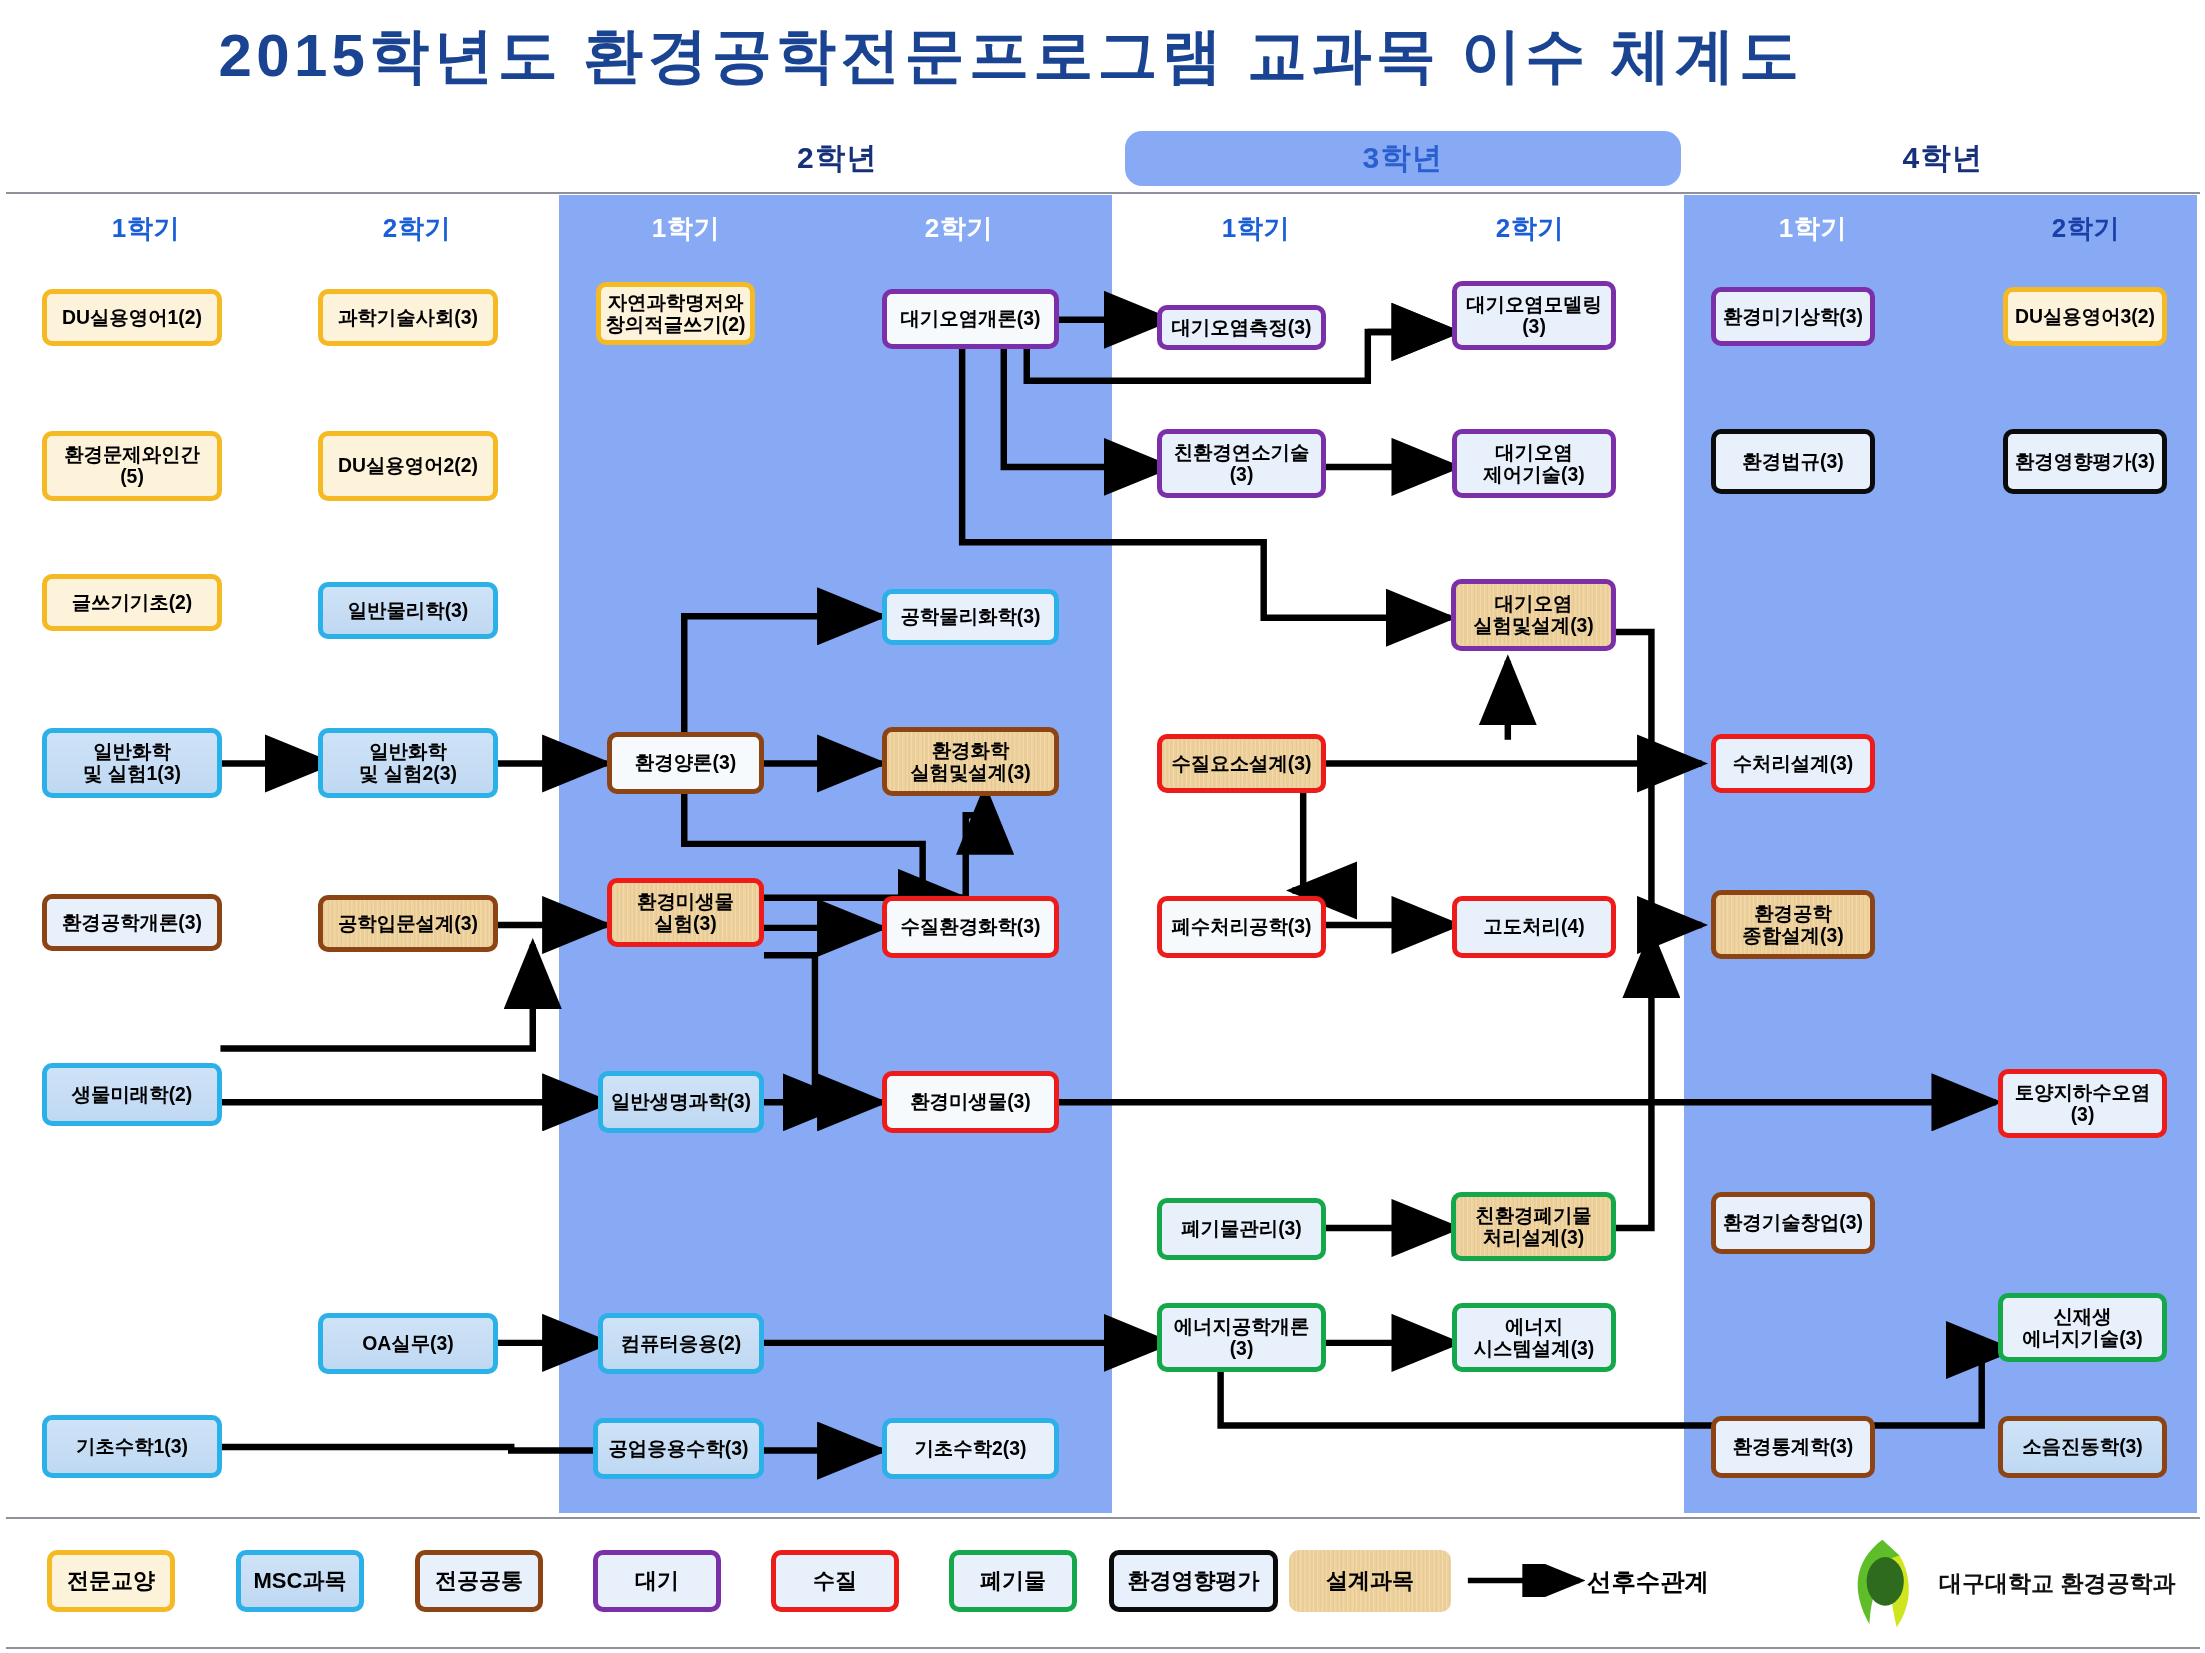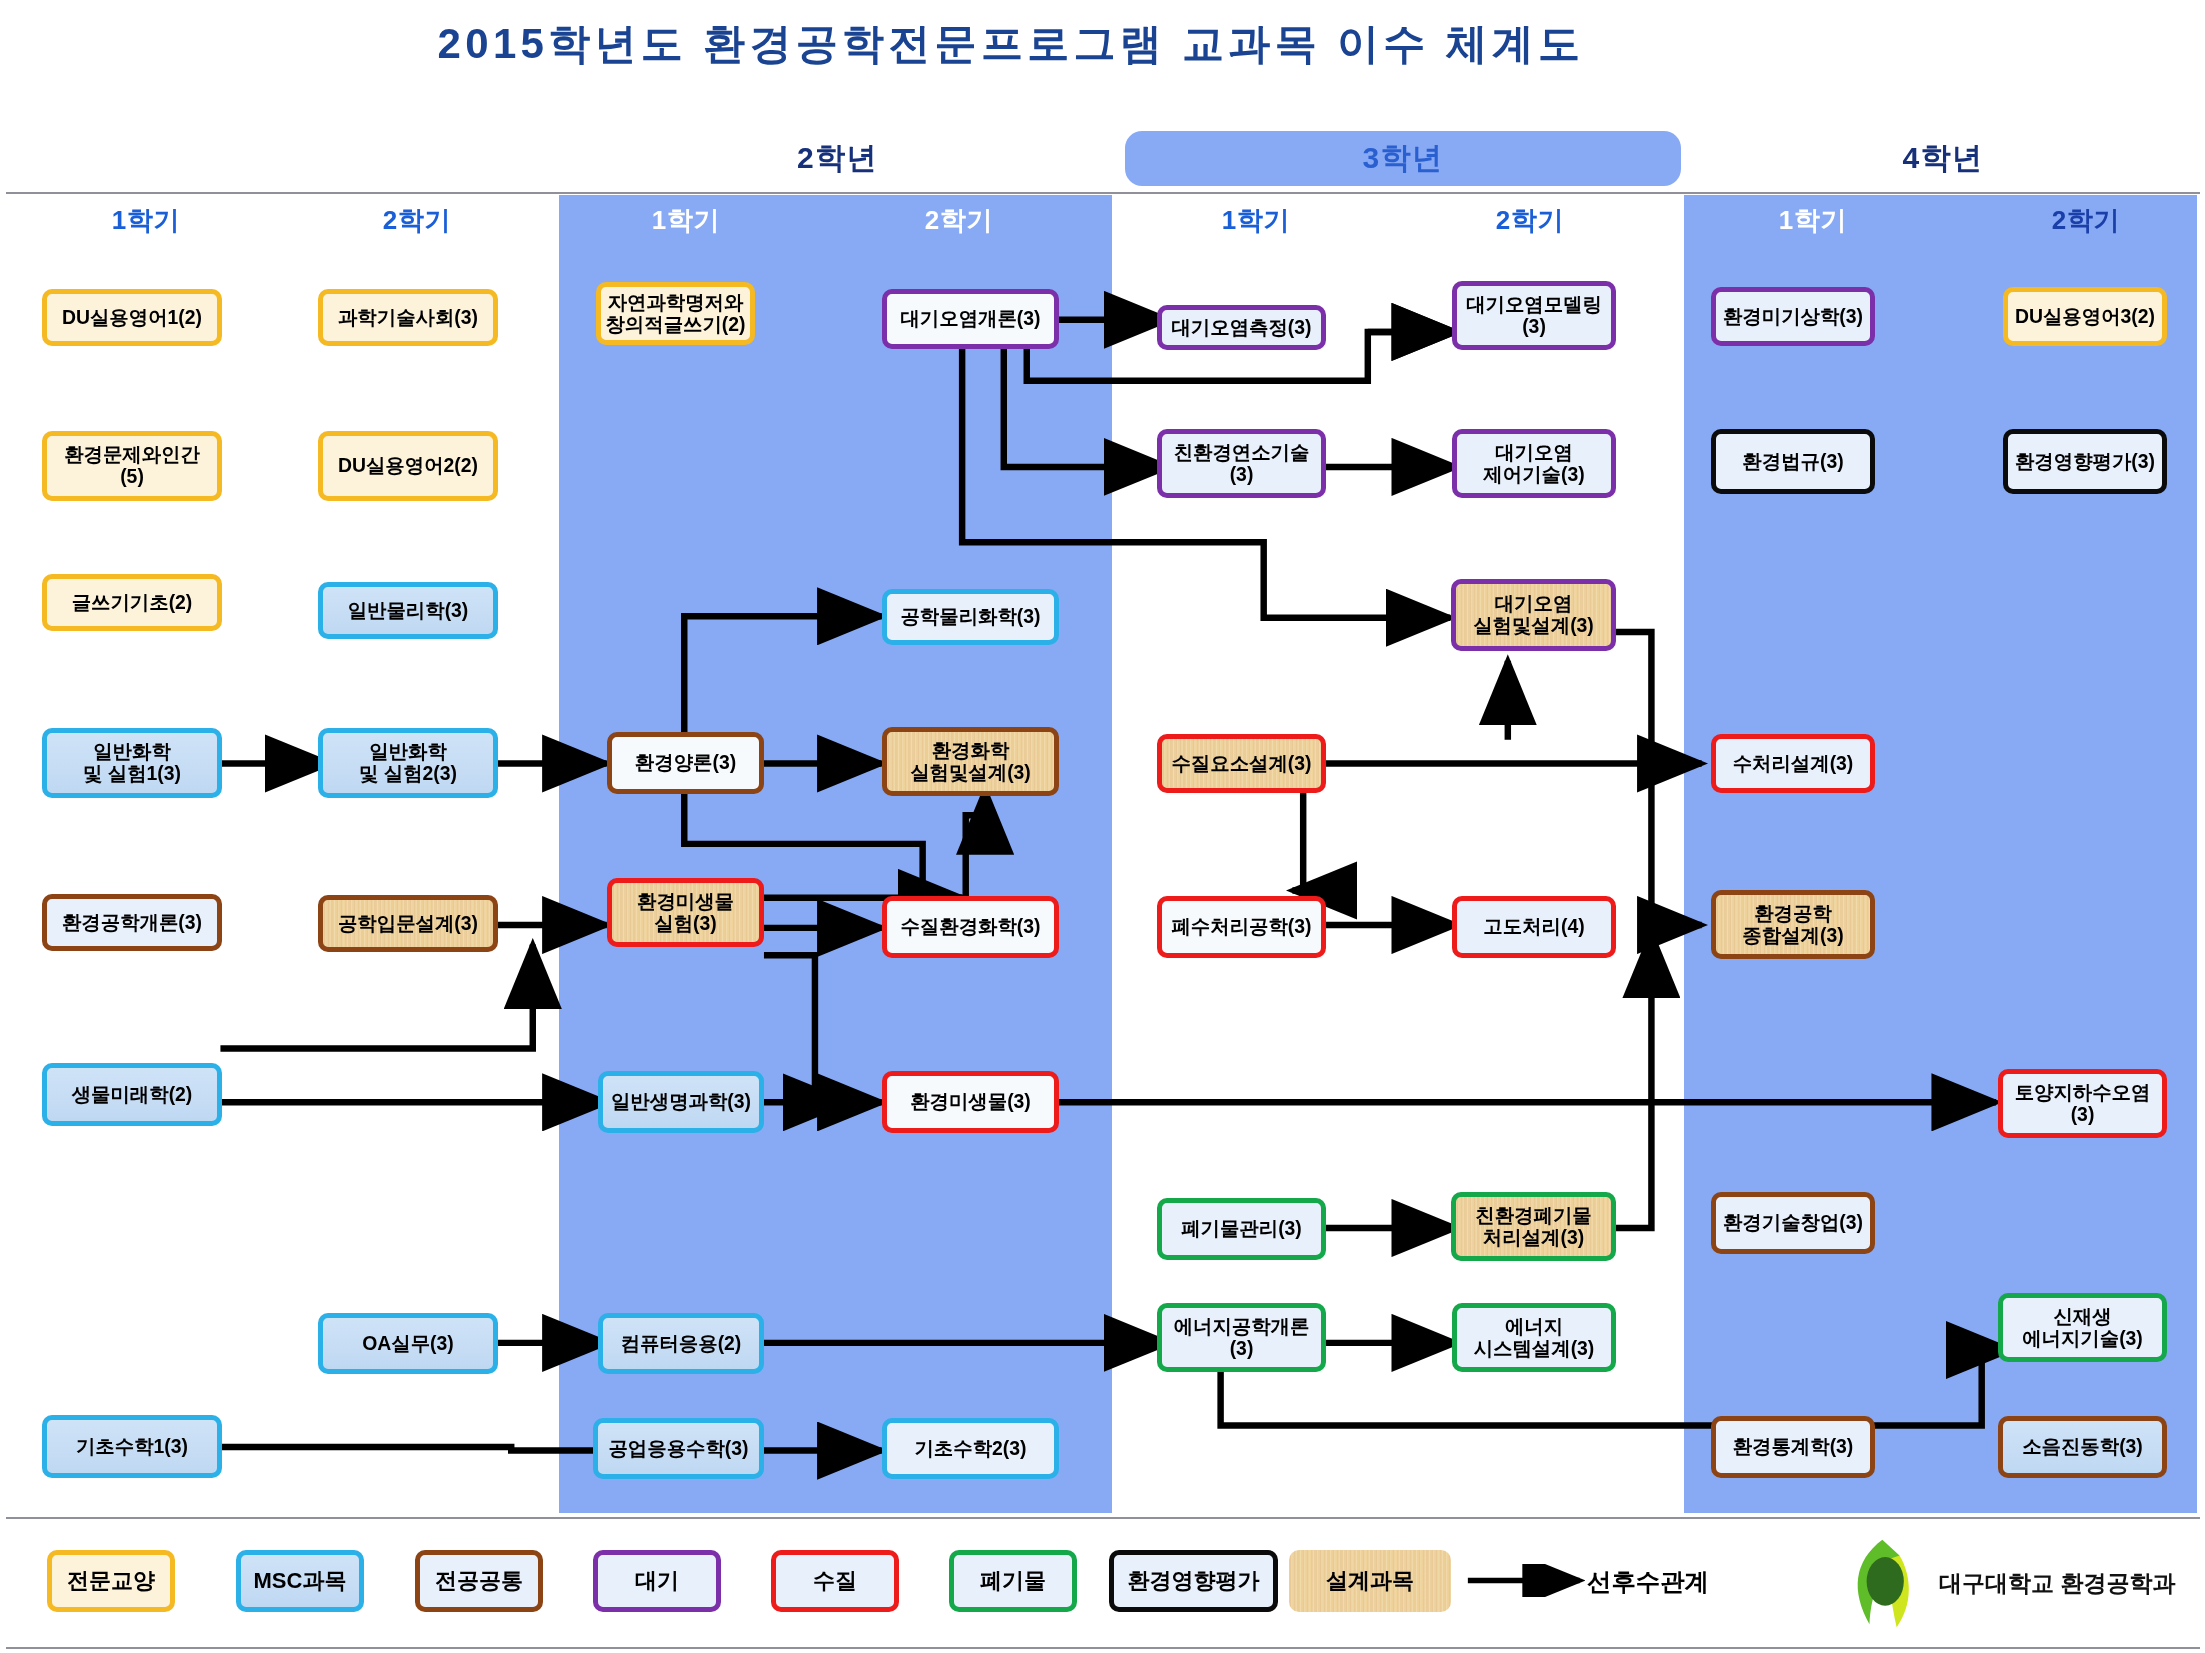--- a/index.html
+++ b/index.html
@@ -6,40 +6,40 @@
   html,body{margin:0;padding:0;background:#ffffff;}
   body{
     font-family:"Liberation Sans","DejaVu Sans",sans-serif;
     width:2205px;height:1654px;position:relative;overflow:hidden;
   }
   #stage{position:absolute;left:0;top:0;width:2205px;height:1654px;}
 
   
   .title{
     position:absolute;left:0;top:16px;width:2022px;text-align:center;
-    font-size:42px;font-weight:bold;color:#1a4491;letter-spacing:4.3px;
+    font-size:60px;font-weight:bold;color:#1a4491;letter-spacing:4.3px;
     white-space:nowrap;
   }
 
   
   .year-band{
     position:absolute;height:55px;border-radius:17px;
     display:flex;align-items:center;justify-content:center;
     font-size:30px;font-weight:bold;letter-spacing:1.4px;
   }
   .year-band.filled{background:#88aaf5;color:#2a5fd0;}
   .year-band.plain{background:transparent;color:#16307a;}
 
   .hrule{position:absolute;left:5.7px;width:2194px;height:2.2px;background:#8f9099;}
 
   
   .colband{position:absolute;background:#88aaf5;}
 
   .sem-label{
-    position:absolute;height:43px;display:flex;align-items:flex-start;justify-content:center;
+    position:absolute;height:43px;display:flex;align-items:flex-end;justify-content:center;
     font-size:26px;font-weight:bold;letter-spacing:0.7px;
   }
   .sem-label.on-blue{color:#ffffff;}
   .sem-label.on-white{color:#1a5fd8;}
   .sem-label.on-blue.alt{color:#1a3fa8;}
 
   
   .course{
     position:absolute;box-sizing:border-box;border-radius:10px;
     display:flex;align-items:center;justify-content:center;text-align:center;

